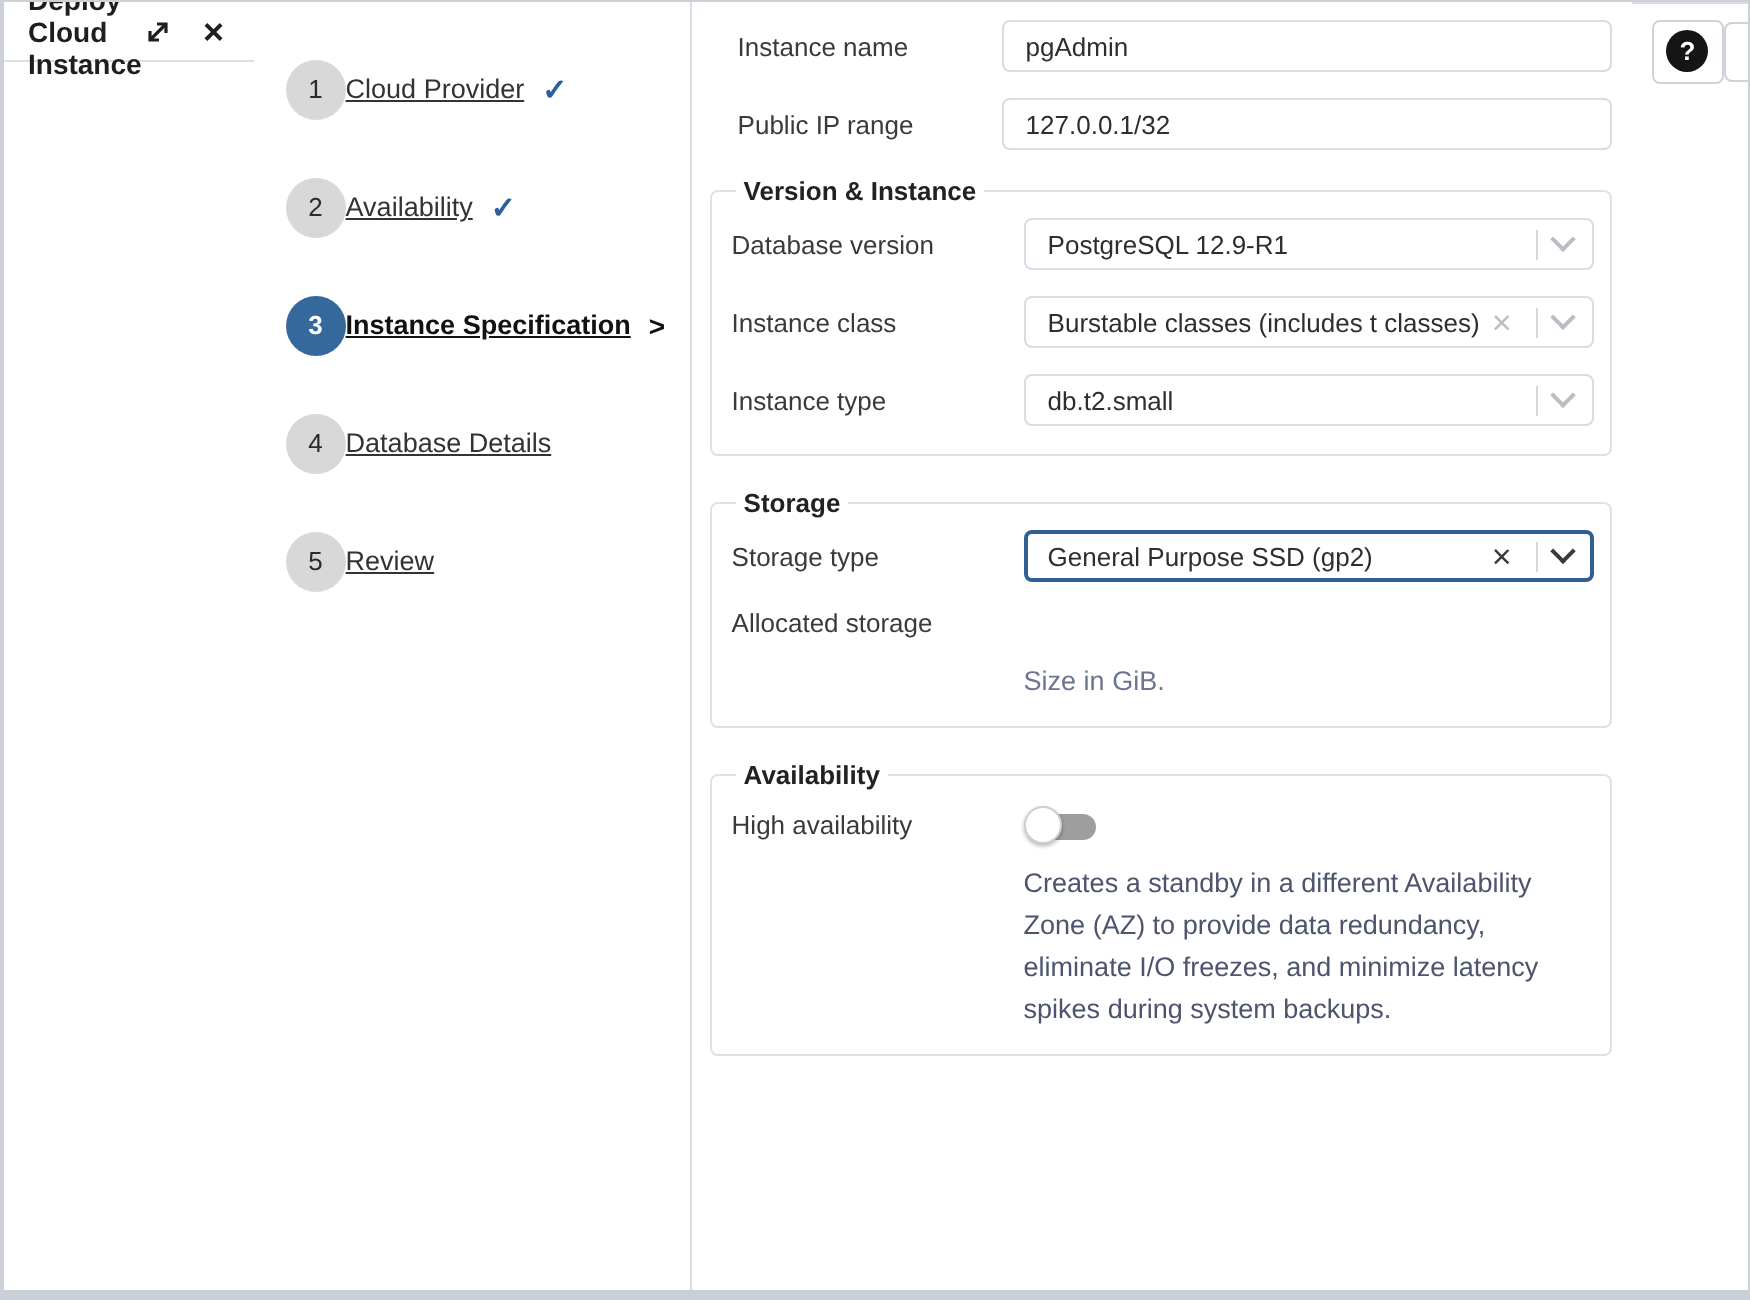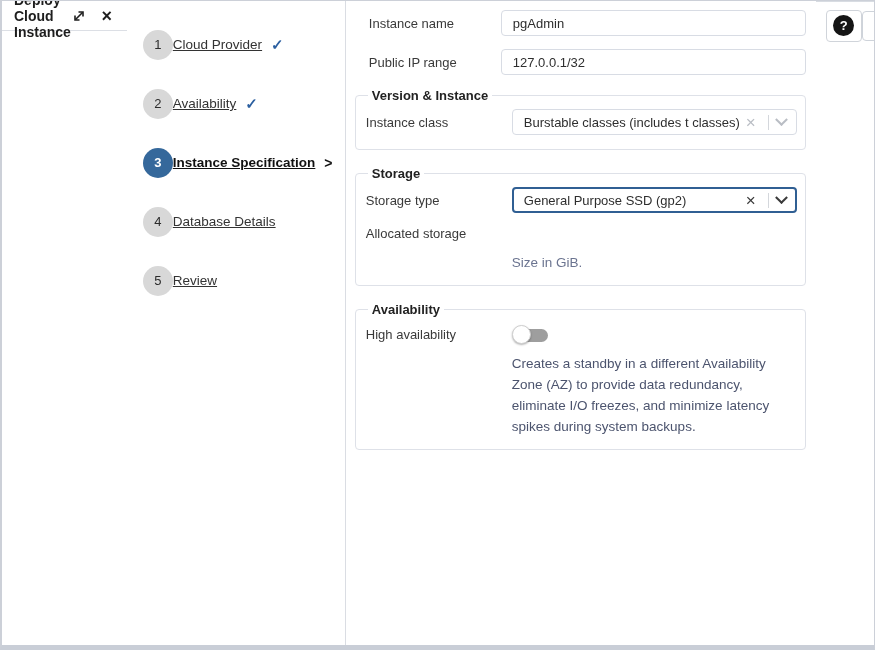--- a/index.html
+++ b/index.html
@@ -188,31 +188,47 @@
 
         <div class="row">
           <span class="row-label">Public IP range</span>
           <input class="text-input" type="text" value="127.0.0.1/32" style="">
         </div>
       </div>
 
       <fieldset class="group">
         <legend>Version &amp; Instance</legend>
 
+        <div class="row">
+          <span class="row-label">Database version</span>
+          <div class="combo">
+            <span class="combo-value">PostgreSQL 12.9-R1</span>
+            <span class="combo-sep"></span>
+            <span class="chev"></span>
+          </div>
+        </div>
 
         <div class="row">
           <span class="row-label">Instance class</span>
           <div class="combo">
             <span class="combo-value">Burstable classes (includes t classes)</span>
             <span class="combo-clear">×</span>
             <span class="combo-sep"></span>
             <span class="chev"></span>
           </div>
         </div>
 
+        <div class="row">
+          <span class="row-label">Instance type</span>
+          <div class="combo">
+            <span class="combo-value">db.t2.small</span>
+            <span class="combo-sep"></span>
+            <span class="chev"></span>
+          </div>
+        </div>
       </fieldset>
 
       <fieldset class="group">
         <legend>Storage</legend>
 
         <div class="row">
           <span class="row-label">Storage type</span>
           <div class="combo focused">
             <span class="combo-value">General Purpose SSD (gp2)</span>
             <span class="combo-clear">×</span>

